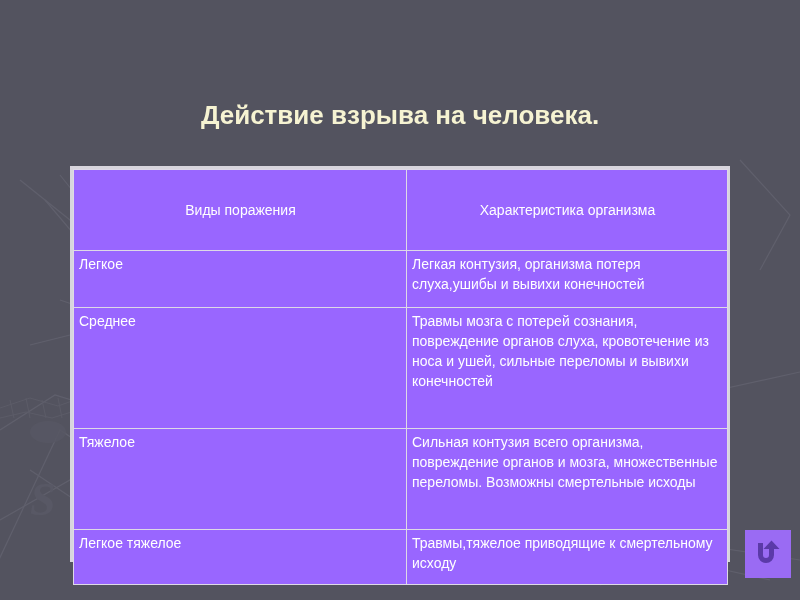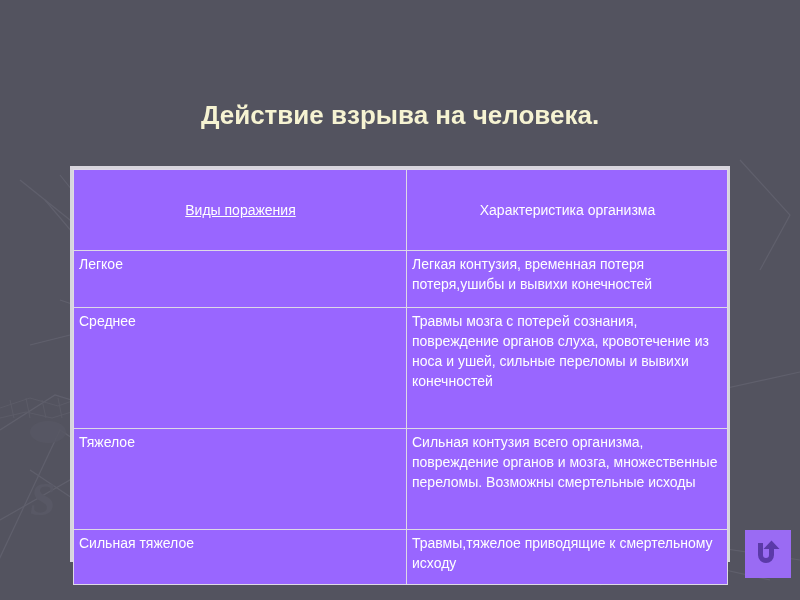--- a/index.html
+++ b/index.html
@@ -72,21 +72,21 @@
     vertical-align: top;
     font-weight: normal;
     font-size: 14px;
     line-height: 20px;
   }
   table#damage-table thead th {
     text-align: center;
     vertical-align: middle;
     height: 74px;
   }
-  th.head-kind   { font-size: 13px; text-decoration: underline; }
+  th.head-kind   { font-size: 13px; }
   th.head-charac { font-size: 14px; }
 
   col.col-kind   { width: 333px; }
   col.col-charac { width: 321px; }
 
   tr.row-light   td { height: 50px; margin-top: 48px; }
   tr.row-medium  td { height: 114px; }
   tr.row-heavy   td { height: 94px; }
   tr.row-extreme td { height: 48px; }
 
@@ -146,32 +146,32 @@
       </colgroup>
       <thead>
         <tr>
           <th class="head-kind">Виды поражения</th>
           <th class="head-charac">Характеристика организма</th>
         </tr>
       </thead>
       <tbody>
         <tr class="row-light">
           <td>Легкое</td>
-          <td>Легкая контузия, временная потеря потеря,ушибы и вывихи конечностей</td>
+          <td>Легкая контузия, организма потеря слуха,ушибы и вывихи конечностей</td>
         </tr>
         <tr class="row-medium">
           <td>Среднее</td>
           <td>Травмы мозга с потерей сознания, повреждение органов слуха, кровотечение из носа и ушей, сильные переломы и вывихи конечностей</td>
         </tr>
         <tr class="row-heavy">
           <td>Тяжелое</td>
           <td>Сильная контузия всего организма, повреждение органов и мозга, множественные переломы. Возможны смертельные исходы</td>
         </tr>
         <tr class="row-extreme">
-          <td>Сильная тяжелое</td>
+          <td>Легкое тяжелое</td>
           <td>Травмы,тяжелое приводящие к смертельному исходу</td>
         </tr>
       </tbody>
     </table>
   </div>
 
   <button id="return-button">
     <span>
       <svg width="32" height="32" viewBox="0 0 32 32" xmlns="http://www.w3.org/2000/svg">
         <path d="M6 5 L6 17 A8 8 0 0 0 22 17 L22 11 L27.5 11 L19.5 2.5 L11.5 11 L17 11 L17 17 A3 3 0 0 1 11 17 L11 5 Z" fill="#5b3aa8"></path>

